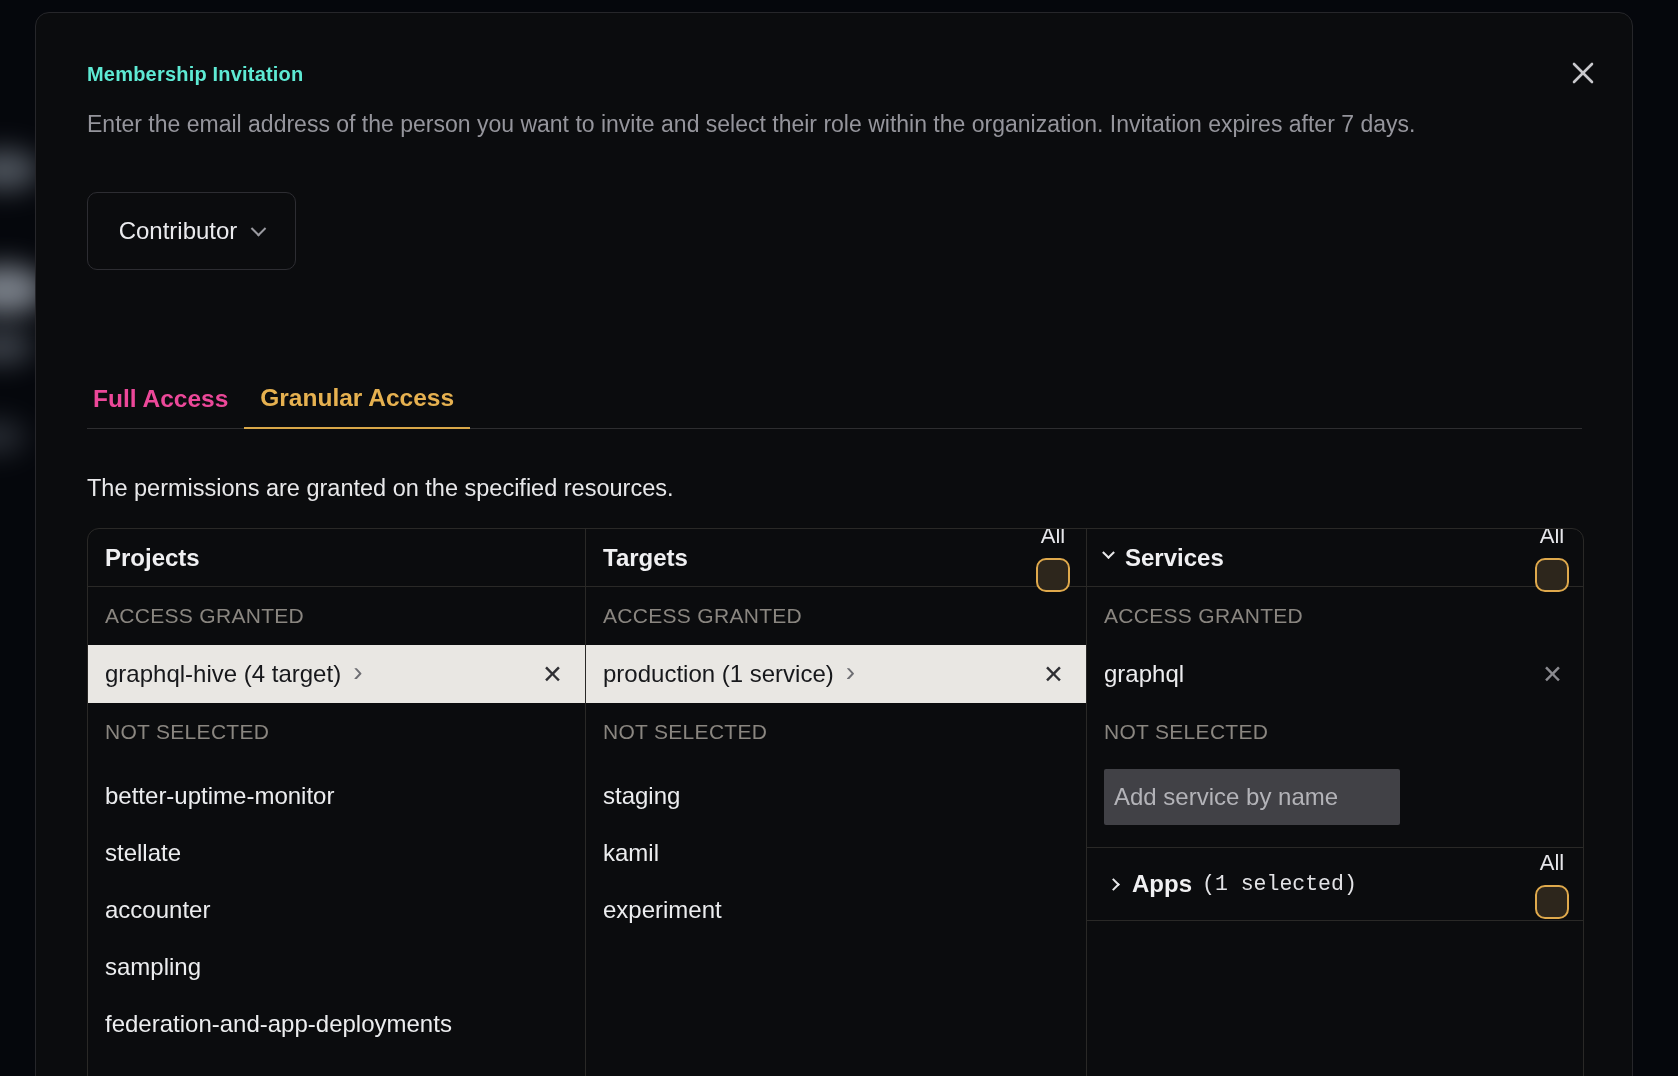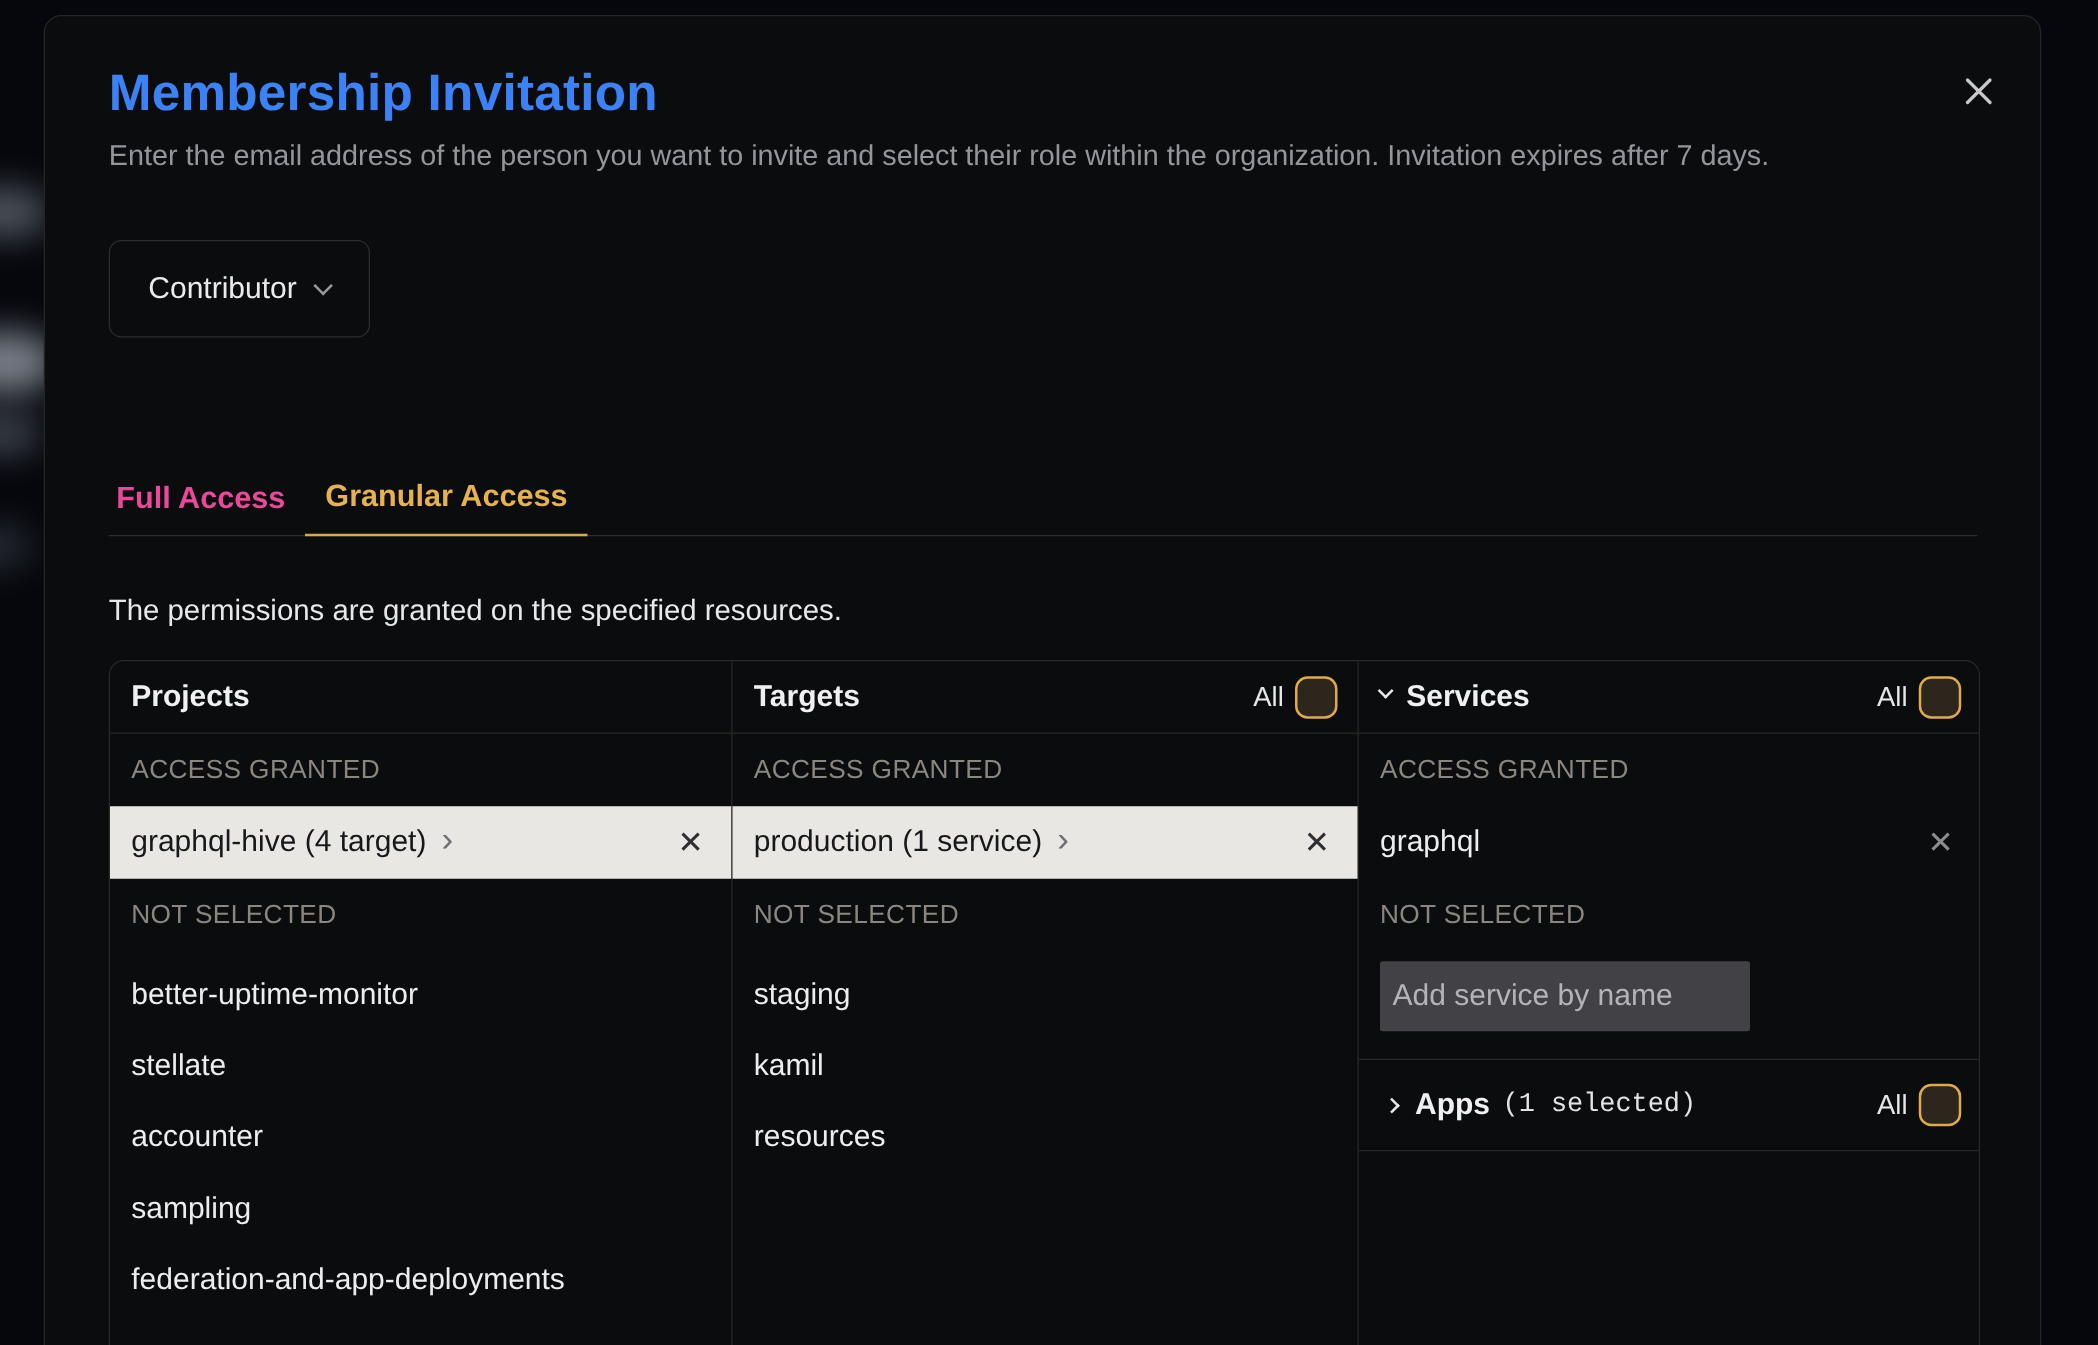--- a/index.html
+++ b/index.html
@@ -28,21 +28,21 @@
   }
 
   .close-btn {
     position:absolute; top:44px; right:33px;
     width:32px; height:32px;
     background:transparent; border:none; cursor:pointer;
     display:flex; align-items:center; justify-content:center;
   }
   .close-btn svg { display:block; }
 
-  .title { font-size:41px; line-height:39px; font-weight:700; color:#3b82f6; letter-spacing:.2px; }
+  .title { font-size:20px; line-height:39px; font-weight:700; color:#5eead4; letter-spacing:.2px; }
   .description { margin-top:13px; font-size:23px; line-height:35px; color:#95959c; max-width:1502px; }
 
   .invite-row { margin-top:50px; display:flex; gap:51px; }
   .email-input {
     width:1190px; height:78px;
     background:transparent;
     border:1px solid #2d2d32; border-radius:10px;
     color:#e9e9ec; font-size:24px; font-family:"Liberation Sans", sans-serif;
     padding:0 26px; outline:none;
   }
@@ -83,21 +83,21 @@
   .col { border-right:1px solid #2a2927; display:flex; flex-direction:column; }
   .col:last-child { border-right:none; }
   .col-head {
     height:58px; flex:0 0 58px;
     border-bottom:1px solid #2a2927;
     display:flex; align-items:center;
     padding:0 16px 0 17px;
     font-size:24px; font-weight:700; color:#f0f0f2;
   }
   .col-head .spacer, .apps-row .spacer, .sel-row .spacer { flex:1; }
-  .all-wrap { display:flex; align-items:center; gap:9px; }
+  .all-wrap { display:flex; align-items:center; gap:9px;flex-direction:column; }
   .all-label { font-size:22px; font-weight:400; color:#e6e6ea; }
   .checkbox {
     width:34px; height:34px;
     border:2px solid #dfa94c; border-radius:10px;
     background:#2d261c; cursor:pointer;
   }
   .section-label {
     height:58px; flex:0 0 58px; display:flex; align-items:center;
     padding:0 17px; font-size:21px; color:#8a8680; letter-spacing:.3px;
   }
@@ -212,21 +212,21 @@
       <div class="sel-row">
         <span>production (1 service)</span>
         <span class="chev-glyph">›</span>
         <span class="spacer"></span>
         <button class="x-icon">✕</button>
       </div>
       <div class="section-label notsel">NOT SELECTED</div>
       <div class="items">
           <div class="res-item">staging</div>
           <div class="res-item">kamil</div>
-          <div class="res-item">resources</div>
+          <div class="res-item">experiment</div>
         </div>
     </div>
 
     <div class="col">
       <div class="col-head">
         <span class="chev down white sm svc-head-chev"></span>
         <span>Services</span>
         <span class="spacer"></span>
         <span class="all-wrap">
           <span class="all-label">All</span>

